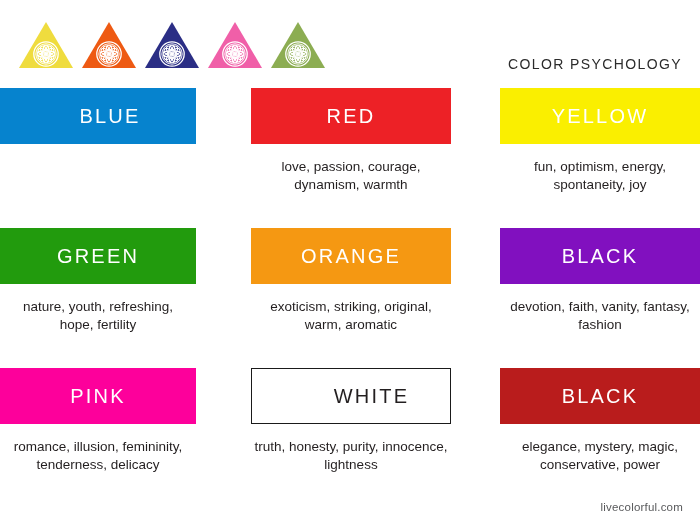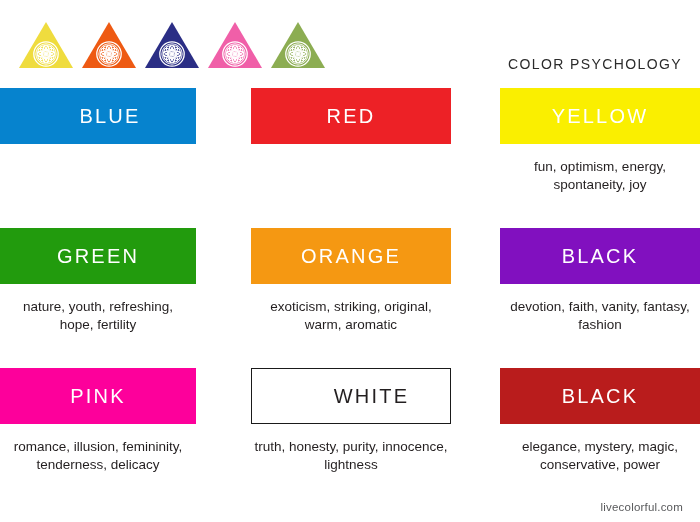--- a/index.html
+++ b/index.html
@@ -258,20 +258,21 @@
 <div id="grid">
     <div class="cell col1">
       <div class="swatch" style="background: rgb(6, 131, 206); padding-left: 24px;">
         <div class="swatch-label" style="color: rgb(255, 255, 255);">BLUE</div>
       </div>
     </div>
     <div class="cell col2">
       <div class="swatch" style="background: rgb(237, 33, 38);">
         <div class="swatch-label" style="color: rgb(255, 255, 255);">RED</div>
       </div>
+      <div class="traits">love, passion, courage, dynamism, warmth</div>
     </div>
     <div class="cell col3">
       <div class="swatch" style="background: rgb(250, 239, 0);">
         <div class="swatch-label" style="color: rgb(255, 255, 255);">YELLOW</div>
       </div>
       <div class="traits">fun, optimism, energy, spontaneity, joy</div>
     </div>
     <div class="cell col1">
       <div class="swatch" style="background: rgb(34, 155, 13);">
         <div class="swatch-label" style="color: rgb(255, 255, 255);">GREEN</div>

